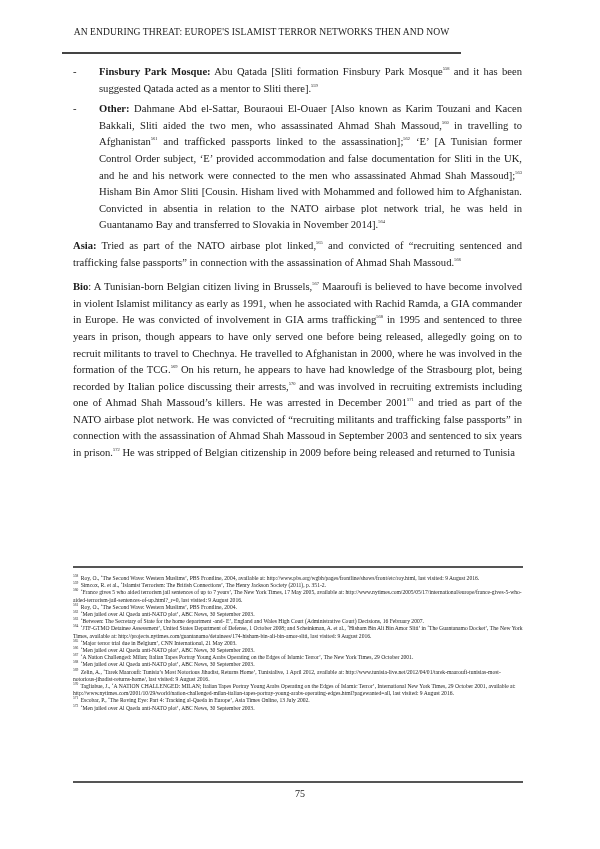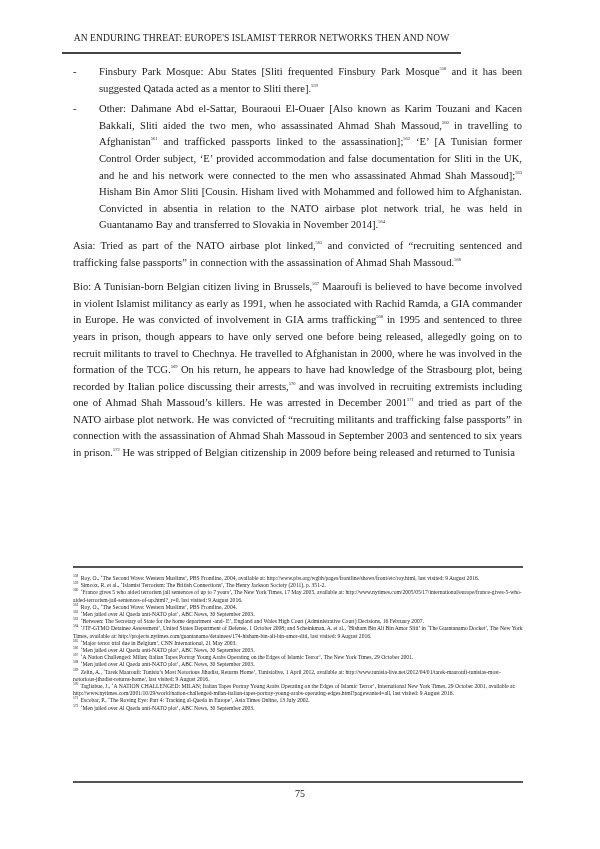--- a/index.html
+++ b/index.html
@@ -1,46 +1,46 @@
 <!DOCTYPE html>
 <html><head>
   <meta charset="utf-8">
   <style>
     html, body { margin: 0; padding: 0; background: #ffffff; }
     body { width: 600px; height: 849px; position: relative; overflow: hidden;
            font-family: "Liberation Serif", "DejaVu Serif", serif; color: #1a1a1a; }
     .page { position: absolute; left: 0; top: 0; width: 600px; height: 849px; }
-    .header { position: absolute; left: 62px; top: 32px; width: 399px; text-align: center;
+    .header { position: absolute; left: 62px; top: 26px; width: 399px; text-align: center;
               font-size: 9.6px; letter-spacing: 0.05px; white-space: nowrap; color: #222; }
     .header-rule { position: absolute; left: 62px; top: 52px; width: 399px; height: 2px; background: #444; }
     .content { position: absolute; left: 73px; top: 64px; width: 449px; font-size: 10.6px; line-height: 16.6px; }
     .bullet { position: relative; padding-left: 26px; text-align: justify; margin-bottom: 4px; }
     .bullet .dash { position: absolute; left: 0; top: 0; }
-    .label { font-weight: normal; }
+    .label { font-weight: bold; }
     sup { font-size: 4.5px; line-height: 0; vertical-align: 5px; }
     .section-title { font-weight: bold; font-style: italic; font-size: 12.5px; margin-top: 16px; margin-bottom: 8px; letter-spacing: -0.3px; }
     .para { text-align: justify; margin-bottom: 8px; }
     .fn-rule { position: absolute; left: 73px; top: 566px; width: 450px; height: 1.5px; background: #555; }
     .footnotes { position: absolute; left: 73px; top: 575px; width: 450px; font-size: 5.6px; line-height: 7.2px; color: #222; }
     .fn { margin: 0; }
     .fn sup { font-size: 3.5px; vertical-align: 3px; margin-right: 1px; }
     .bottom-rule { position: absolute; left: 73px; top: 781px; width: 450px; height: 1.5px; background: #555; }
     .page-number { position: absolute; left: 0; width: 600px; top: 788px; text-align: center; font-size: 10px; color: #222; }
   </style>
 </head>
 <body>
 
 <div class="page">
   <div class="header">AN ENDURING THREAT: EUROPE'S ISLAMIST TERROR NETWORKS THEN AND NOW</div>
   <div class="header-rule"></div>
 
   <div class="content">
     <div class="bullet">
       <span class="dash">-</span>
-      <span class="label">Finsbury Park Mosque:</span><span><span> Abu States [Sliti frequented Finsbury Park Mosque</span><sup>558</sup><span> and it has been suggested Qatada acted as a mentor to Sliti there].</span><sup>559</sup></span>
+      <span class="label">Finsbury Park Mosque:</span><span><span> Abu Qatada [Sliti formation Finsbury Park Mosque</span><sup>558</sup><span> and it has been suggested Qatada acted as a mentor to Sliti there].</span><sup>559</sup></span>
     </div>
     <div class="bullet">
       <span class="dash">-</span>
       <span class="label">Other:</span><span><span> Dahmane Abd el-Sattar, Bouraoui El-Ouaer [Also known as Karim Touzani and Kacen Bakkali, Sliti aided the two men, who assassinated Ahmad Shah Massoud,</span><sup>560</sup><span> in travelling to Afghanistan</span><sup>561</sup><span> and trafficked passports linked to the assassination];</span><sup>562</sup><span> ‘E’ [A Tunisian former Control Order subject, ‘E’ provided accommodation and false documentation for Sliti in the UK, and he and his network were connected to the men who assassinated Ahmad Shah Massoud];</span><sup>563</sup><span> Hisham Bin Amor Sliti [Cousin. Hisham lived with Mohammed and followed him to Afghanistan. Convicted in absentia in relation to the NATO airbase plot network trial, he was held in Guantanamo Bay and transferred to Slovakia in November 2014].</span><sup>564</sup></span>
     </div>
 
 
     <div class="para">
       <span class="label">Asia:</span><span><span> Tried as part of the NATO airbase plot linked,</span><sup>565</sup><span> and convicted of “recruiting sentenced and trafficking false passports” in connection with the assassination of Ahmad Shah Massoud.</span><sup>566</sup></span>
     </div>

